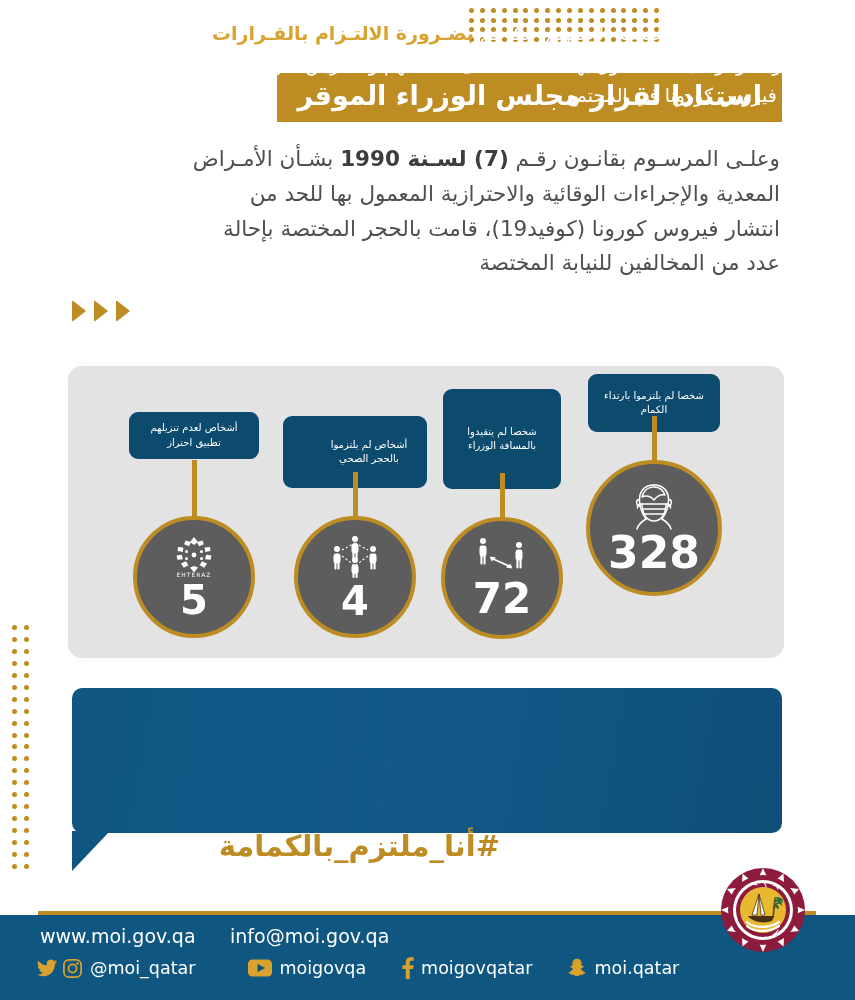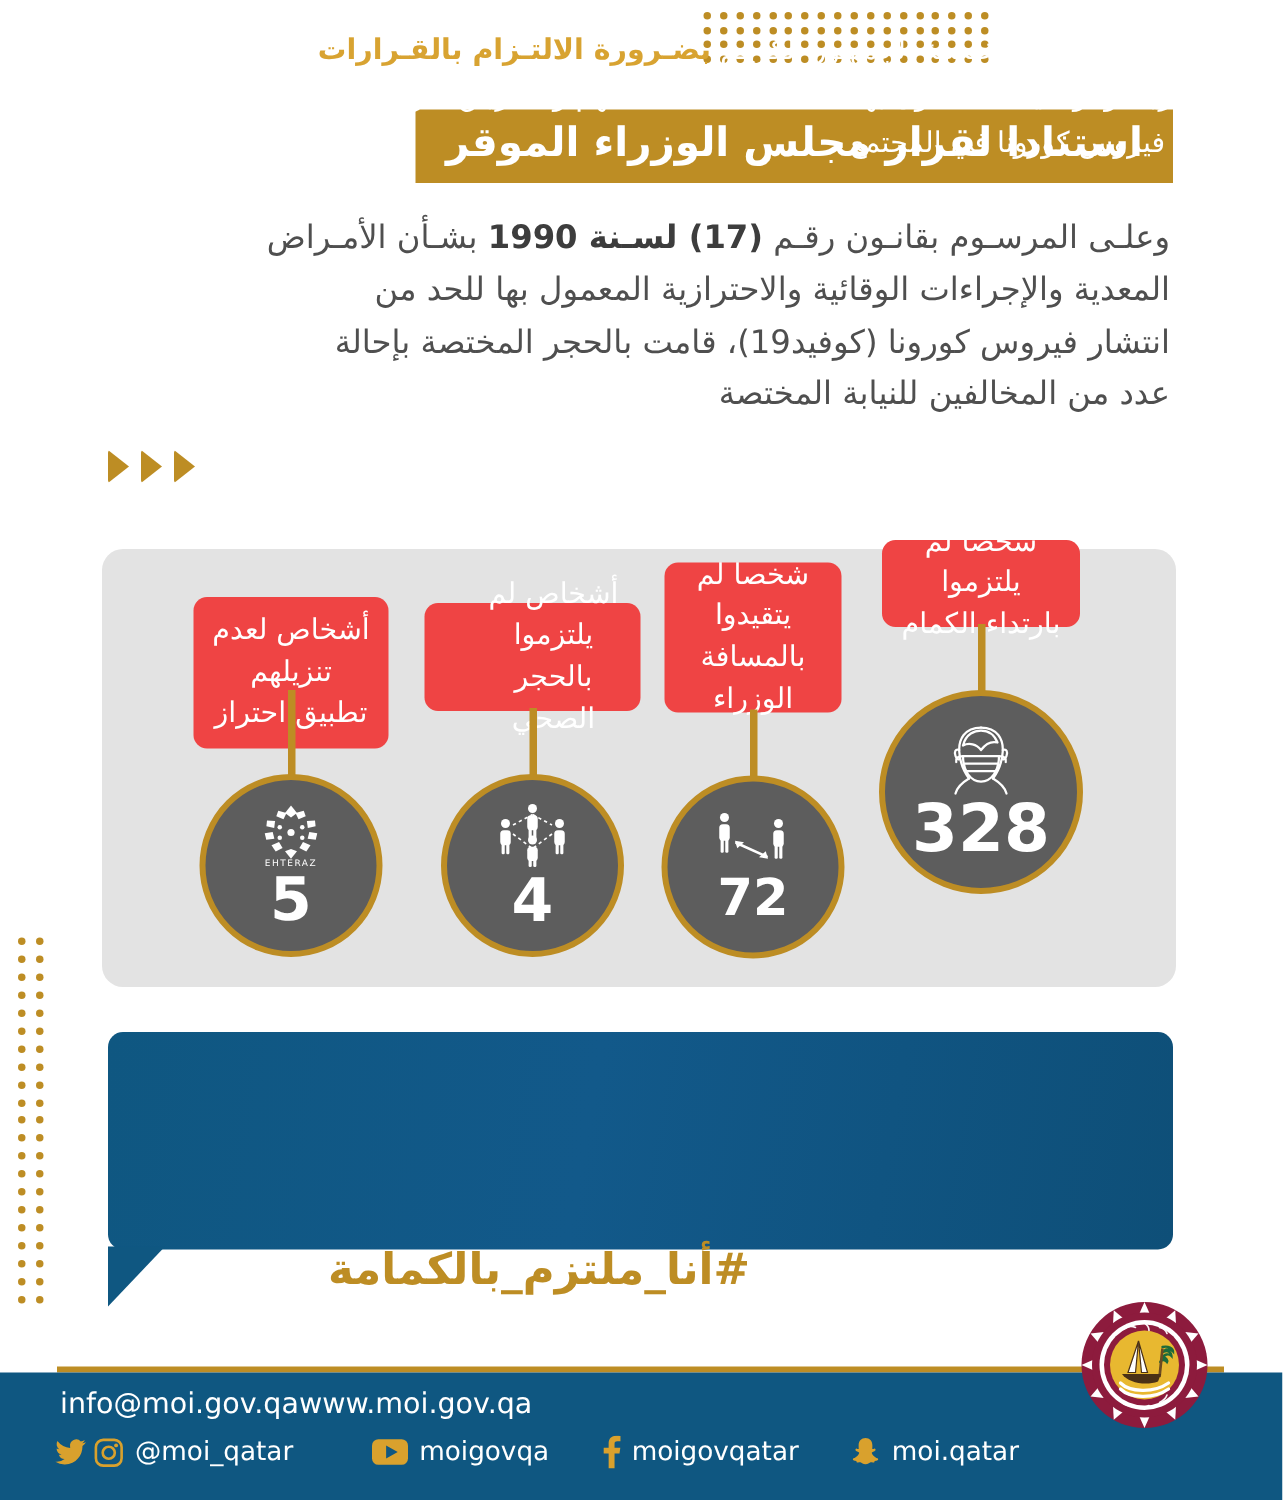--- a/index.html
+++ b/index.html
@@ -56,23 +56,23 @@
     position:absolute;left:68px;top:366px;width:716px;height:292px;
     background:#e3e3e3;border-radius:14px;
   }
 
   .stat{position:absolute;}
   .stat .stem{
     position:absolute;width:5px;background:#bd8d24;left:50%;margin-left:-2.5px;
   }
   .label{
     position:absolute;left:50%;transform:translateX(-50%);
-    background:#ef4444;color:#ffffff;border-radius:9px;
-    font-size:19px;line-height:1.45;text-align:center;
-    padding:9px 12px;box-sizing:border-box;font-weight:500;
+    background:#0c4a6e;color:#ffffff;border-radius:9px;
+    font-size:10px;line-height:1.45;text-align:center;
+    padding:9px 12px;box-sizing:border-box;font-weight:500;margin-top:14px;
   }
   .circle{
     position:absolute;left:50%;transform:translateX(-50%);
     background:#5d5d5d;border:4px solid #bd8d24;border-radius:50%;
     box-sizing:border-box;
     display:flex;flex-direction:column;align-items:center;justify-content:center;
   }
   .circle .num{
     color:#ffffff;font-weight:bold;line-height:1;direction:ltr;
   }
@@ -237,21 +237,21 @@
       <span class="dot"></span>
       <span class="dot"></span>
       <span class="dot"></span>
       <span class="dot"></span>
     </div>
 
   <div class="gold-title">استنادا لقرار مجلس الوزراء الموقر</div>
 
   <div class="body-text">
     <div>
-      <span>وعلـى المرسـوم بقانـون رقـم </span><b>(17) لسـنة 1990</b><span> بشـأن الأمـراض</span>
+      <span>وعلـى المرسـوم بقانـون رقـم </span><b>(7) لسـنة 1990</b><span> بشـأن الأمـراض</span>
     </div>
     <div>المعدية والإجراءات الوقائية  والاحترازية المعمول بها للحد من</div>
     <div>انتشار فيروس كورونا (كوفيد19)، قامت بالحجر المختصة بإحالة</div>
     <div>عدد من المخالفين للنيابة المختصة</div>
   </div>
 
   <div class="chevrons">
     <span class="chev"></span>
     <span class="chev"></span>
     <span class="chev"></span>
@@ -348,21 +348,21 @@
             <rect x="48.5" y="23.5" width="2.1" height="9" rx="0.9"></rect>
           </g>
 
           <g stroke="#ffffff" stroke-width="1.8" fill="none" stroke-linecap="round">
             <line x1="20" y1="22" x2="40" y2="31"></line>
           </g>
           <polygon points="19,20.5 25,21.5 20.5,25.5" fill="#ffffff"></polygon>
           <polygon points="41,32.5 35,31.5 39.5,27.5" fill="#ffffff"></polygon>
         </svg>
       </div>
-      <div class="num" style="font-size:34px;">72</div>
+      <div class="num" style="font-size:42px;">72</div>
     </div>
   </div>
 
   <div class="stat" style="left:588px;top:360px;width:132px;height:280px;">
     <div class="label" style="top:0;width:132px;height:58px;display:flex;align-items:center;justify-content:center;">شخصا لم يلتزموا بارتداء الكمام</div>
     <div class="stem" style="top:56px;height:52px;"></div>
     <div class="circle" style="top:100px;width:136px;height:136px;">
       <div class="ico" style="margin-bottom:1px;">
         <svg width="52" height="48" viewBox="0 0 52 48" class="svg-ico">
           <g stroke="#ffffff" stroke-width="1.5" fill="none" stroke-linecap="round" stroke-linejoin="round">
@@ -401,22 +401,22 @@
     <div>الاحترازيـة والوقائيـة المعمـول بهـا حفاظـا علـى سـلامتهم والآخريـن مـن</div>
     <div>انتشار فيروس كورونا في المجتمع</div>
   </div>
 
   <div class="hashtag">#أنا_ملتزم_بالكمامة</div>
   <div class="gold-rule"></div>
 
   <div class="footer"></div>
 
   <div class="f-row r1">
+    <span class="f-txt" style="width:190px;display:inline-block;">www.moi.gov.qa</span>
     <span class="f-txt">info@moi.gov.qa</span>
-    <span class="f-txt" style="width:190px;display:inline-block;">www.moi.gov.qa</span>
   </div>
 
   <div class="f-row r2">
 
     <span class="f-item" style="margin-right:4px;">
       <svg width="22" height="22" viewBox="0 0 24 24" class="svg-ico">
         <path fill="#d9a12d" d="M23 4.9c-.8.4-1.7.6-2.6.8.9-.6 1.6-1.5 2-2.5-.9.5-1.9.9-2.9 1.1A4.5 4.5 0 0 0 11.7 8c0 .4 0 .7.1 1A12.8 12.8 0 0 1 2.5 4a4.5 4.5 0 0 0 1.4 6 4.4 4.4 0 0 1-2-.6v.1c0 2.2 1.5 4 3.6 4.4a4.6 4.6 0 0 1-2 .1 4.5 4.5 0 0 0 4.2 3.1A9 9 0 0 1 1 19.1 12.7 12.7 0 0 0 7.9 21c8.3 0 12.8-6.9 12.8-12.8v-.6c.9-.6 1.7-1.4 2.3-2.3z"></path>
       </svg>
     </span>
 

